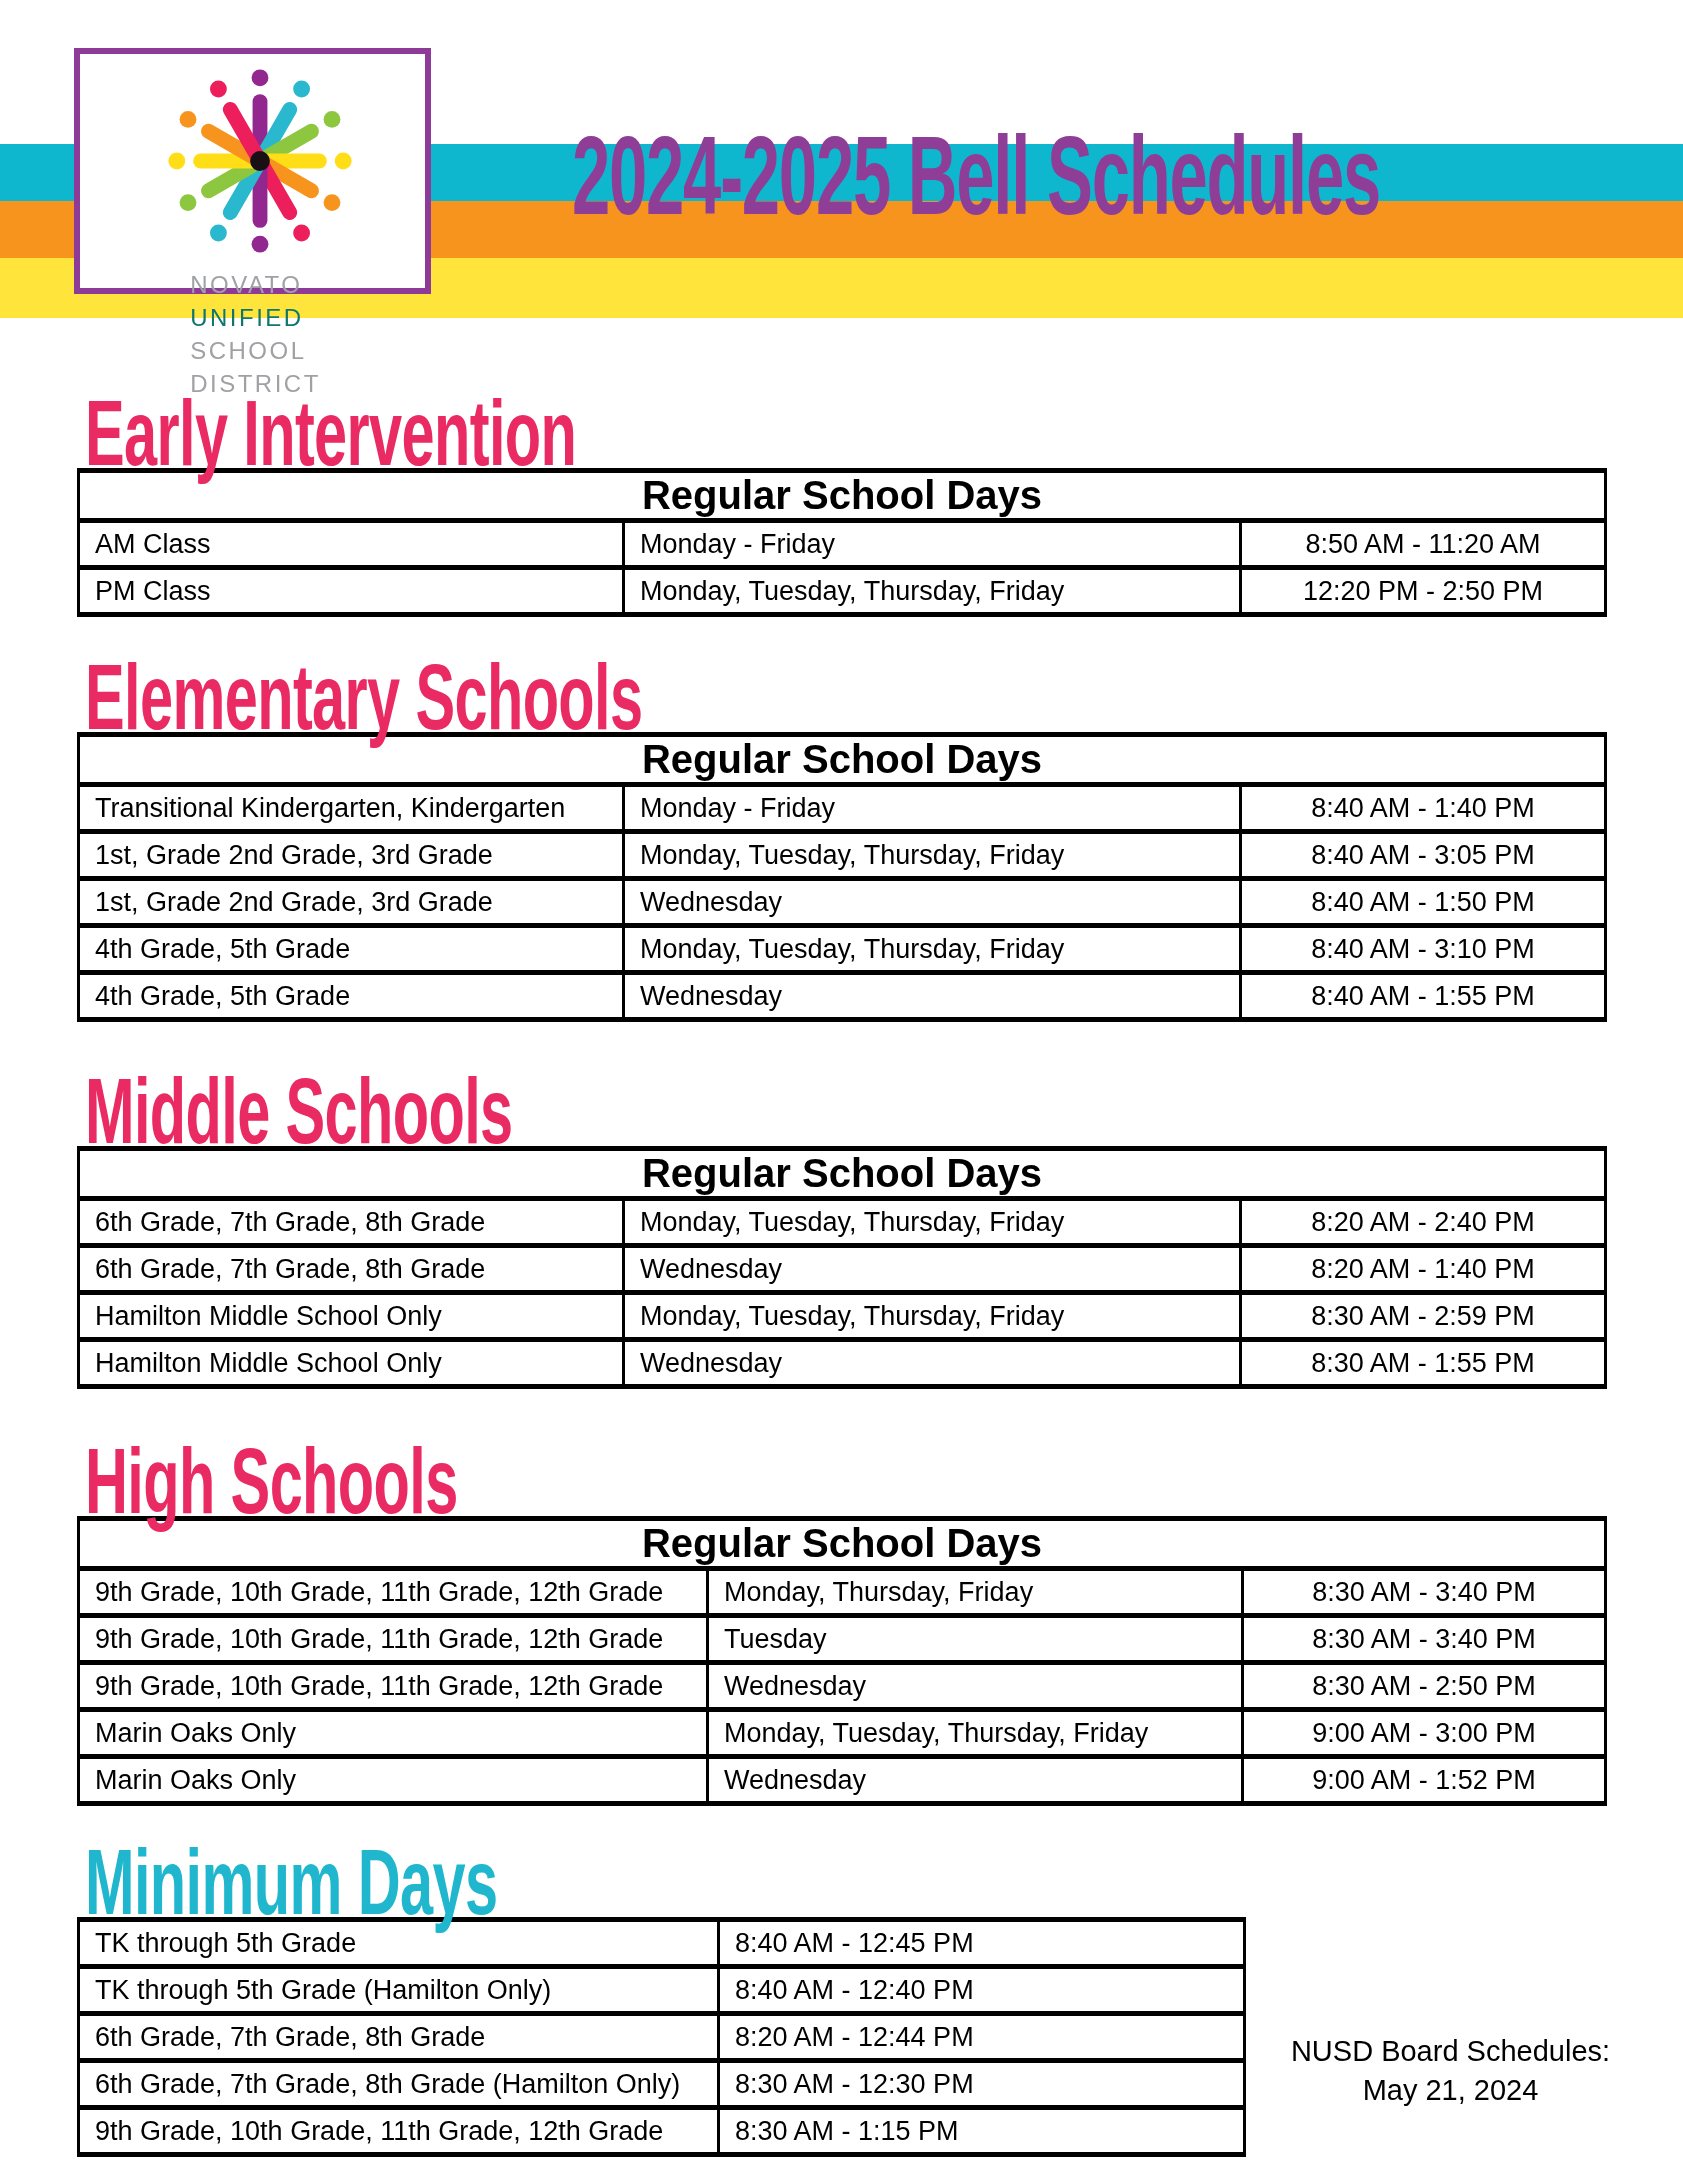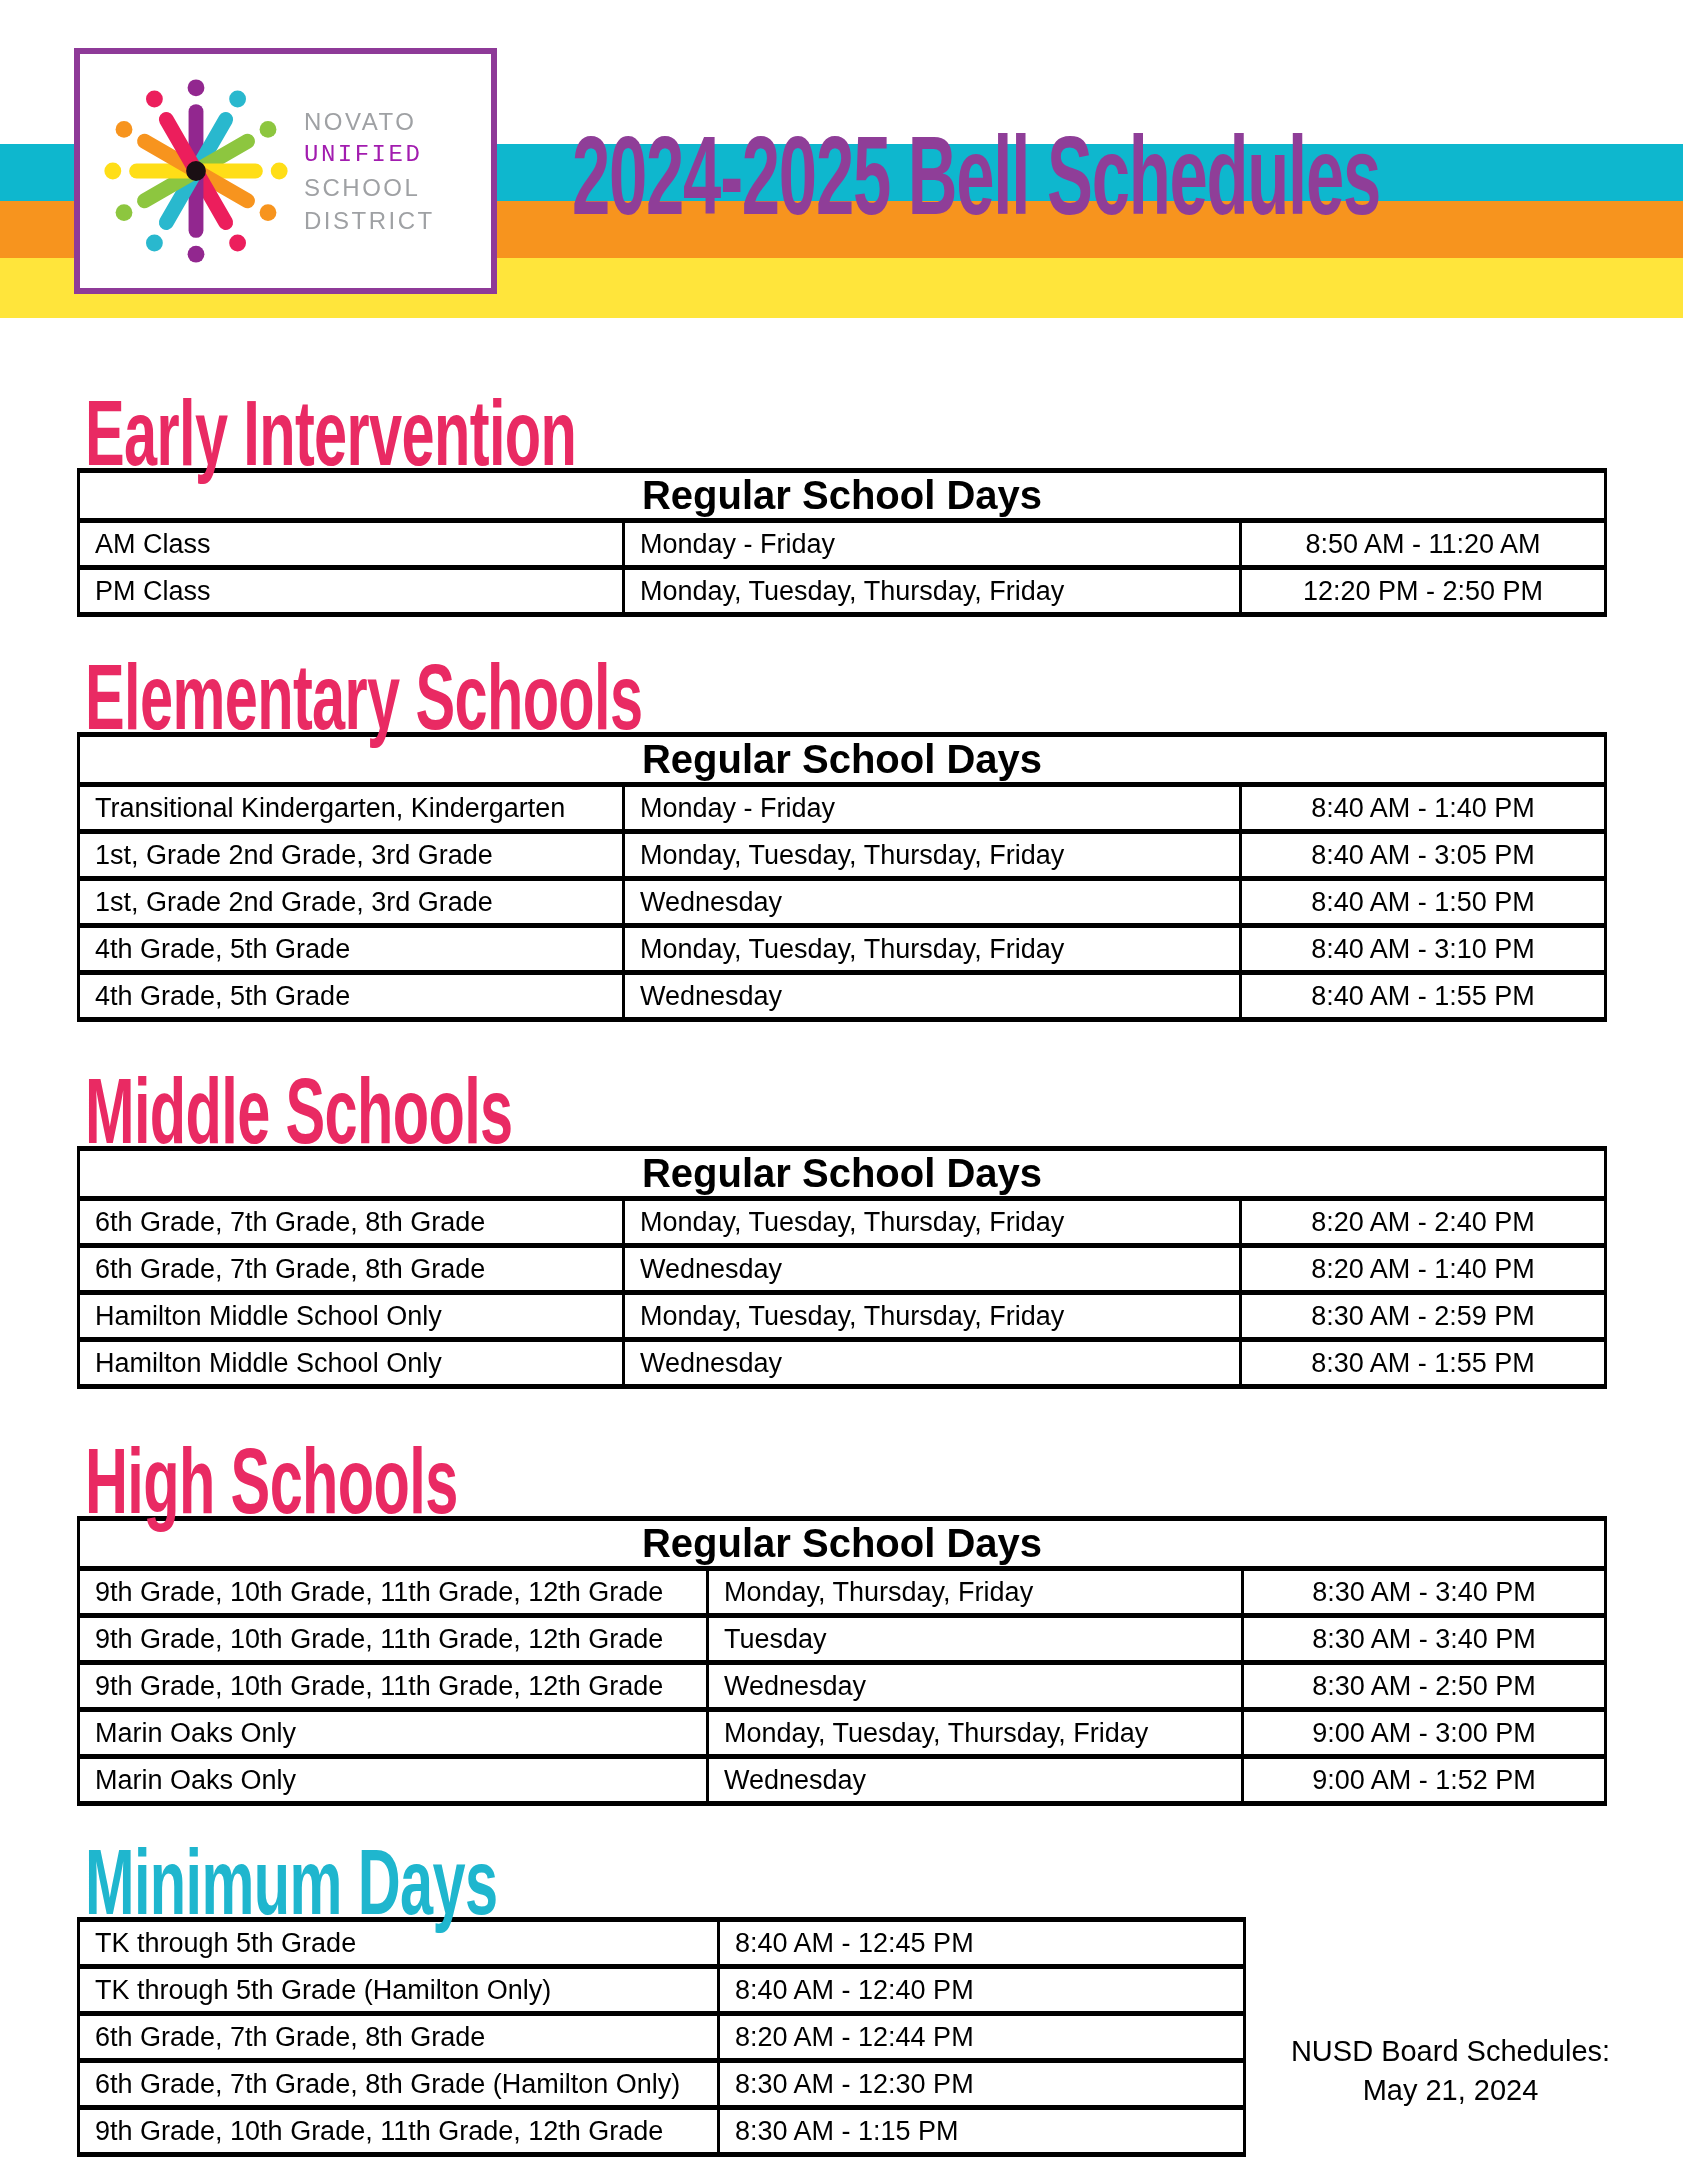--- a/index.html
+++ b/index.html
@@ -8,27 +8,27 @@
     font-family:"Liberation Sans", sans-serif;color:#000;overflow:hidden;
   }
   
   .stripes{position:absolute;left:0;top:144px;width:1683px;z-index:1;}
   .stripe{width:1683px;}
   .stripe.teal{height:57px;}
   .stripe.orange{height:57px;}
   .stripe.yellow{height:60px;}
   
   .logo-card{
-    position:absolute;left:74px;top:48px;width:423px;height:246px;
+    position:absolute;left:74px;top:48px;width:357px;height:246px;
     background:#fff;border:6px solid #8E3A98;box-sizing:border-box;
-    display:flex;align-items:center;z-index:3;
+    display:flex;align-items:center;z-index:3;flex-direction:column;
   }
   .starburst{margin-left:14px;flex:0 0 auto;}
   .logo-text{margin-left:6px;font-size:24px;line-height:33px;letter-spacing:2.5px;color:#9FA1A4;}
-  .logo-text div:nth-child(2){color:#a21caf;font-family:Liberation Mono, monospace;}
+  .logo-text div:nth-child(2){color:#0f766e;}
   
   .page-title{
     position:absolute;left:572px;top:47px;z-index:2;
     font-size:111px;line-height:1;font-weight:bold;letter-spacing:-2px;
     white-space:nowrap;transform:scaleX(0.62);transform-origin:left top;
   }
   
   .section{position:absolute;left:77px;padding-top:81px;margin-top:44px;}
   .sec-0{top:343px;}
   .sec-1{top:607px;}

